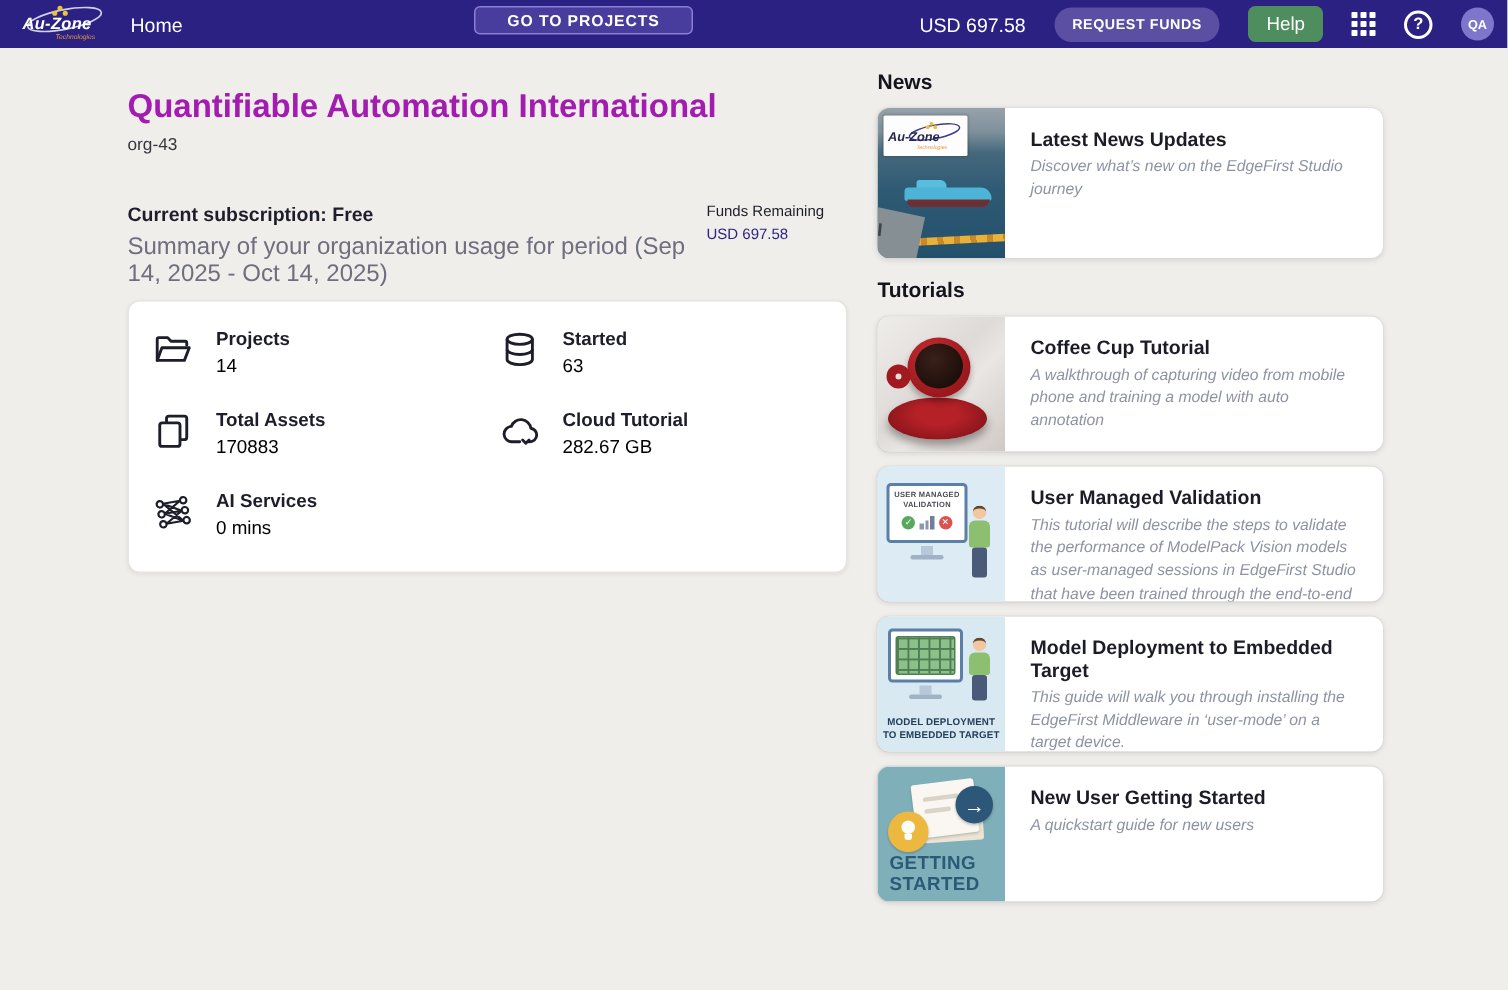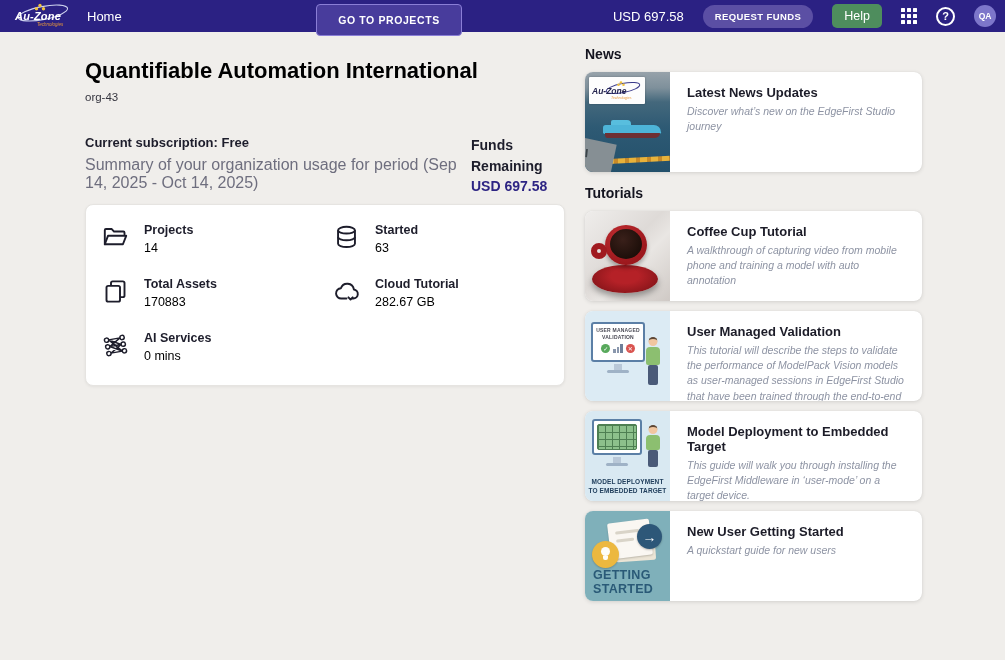--- a/index.html
+++ b/index.html
@@ -13,21 +13,21 @@
   .navbar {
     position:absolute; top:0; left:0; right:0; height:32px;
     background:#2b2183; display:flex; align-items:center; color:#fff; z-index:10;
   }
   .logo { position:relative; width:64px; height:30px; margin-left:10px; flex:none; cursor:pointer; }
   .logo svg { position:absolute; left:0; top:0; }
   .logo .brand { position:absolute; left:5px; top:9px; font-size:11px; font-weight:bold; font-style:italic; color:#fff; white-space:nowrap; letter-spacing:0.2px; }
   .logo .tagline { position:absolute; left:27px; top:21px; font-size:4.5px; color:#e8983a; font-style:italic; white-space:nowrap; }
   .nav-home { margin-left:13px; font-size:13px; color:#fff; cursor:pointer; }
   .btn-go-projects {
-    position:absolute; left:316px; top:4px; width:146px; height:32px;
+    position:absolute; left:316px; top:4px; width:146px; height:19px;
     background:#483c9c; border:1px solid #8a7ed6; border-radius:4px;
     color:#fff; font-size:10.5px; font-weight:bold; letter-spacing:0.6px;
     font-family:inherit; cursor:pointer;
   }
   .nav-right { position:absolute; right:9px; top:0; height:32px; display:flex; align-items:center; gap:19px; }
   .nav-balance { font-size:13px; color:#fff; }
   .btn-request-funds {
     background:#5b4fa4; border:none; border-radius:12px; padding:6px 12px;
     color:#fff; font-size:9.5px; font-weight:bold; letter-spacing:0.4px;
     font-family:inherit; cursor:pointer;
@@ -44,26 +44,26 @@
     font-size:11px; font-weight:bold; color:#fff; cursor:pointer;
   }
   .avatar {
     width:22px; height:22px; border-radius:50%; background:#7d76ca;
     display:flex; align-items:center; justify-content:center;
     font-size:8.5px; font-weight:bold; color:#fff; cursor:pointer;
   }
 
   
   .left-col { position:absolute; left:85px; top:58px; width:480px; }
-  .org-title { font-size:22px; font-weight:700; color:#000000; line-height:1.2; }
+  .org-title { font-size:22px; font-weight:700; color:#a21caf; line-height:1.2; }
   .org-id { font-size:11.5px; color:#35353f; margin-top:7px; }
   .sub-row { display:flex; justify-content:flex-start; margin-top:32px; }
   .sub-line { font-size:13px; font-weight:700; color:#1d1d2b; }
   .usage { font-size:16px; color:#6e6e7e; margin-top:6px; }
-  .funds { width:94px; flex:none; font-size:14px; font-weight:700; color:#1d1d2b; line-height:1.45; }
+  .funds { width:94px; flex:none; font-size:10px; font-weight:400; color:#1d1d2b; line-height:1.45; }
   .funds-value { color:#2d2483; }
 
   .stats-card {
     margin-top:8px; background:#fff; border:1px solid #e6e4e1; border-radius:8px;
     box-shadow:0 1px 3px rgba(0,0,0,0.06);
     padding:18px 8px 22px 8px;
     display:grid; grid-template-columns:1fr 1fr; row-gap:22px;
   }
   .stat { display:flex; gap:15px; align-items:flex-start; padding-left:8px; }
   .stat svg { width:27px; height:27px; color:#1d1d2b; margin-top:1px; flex:none; }

